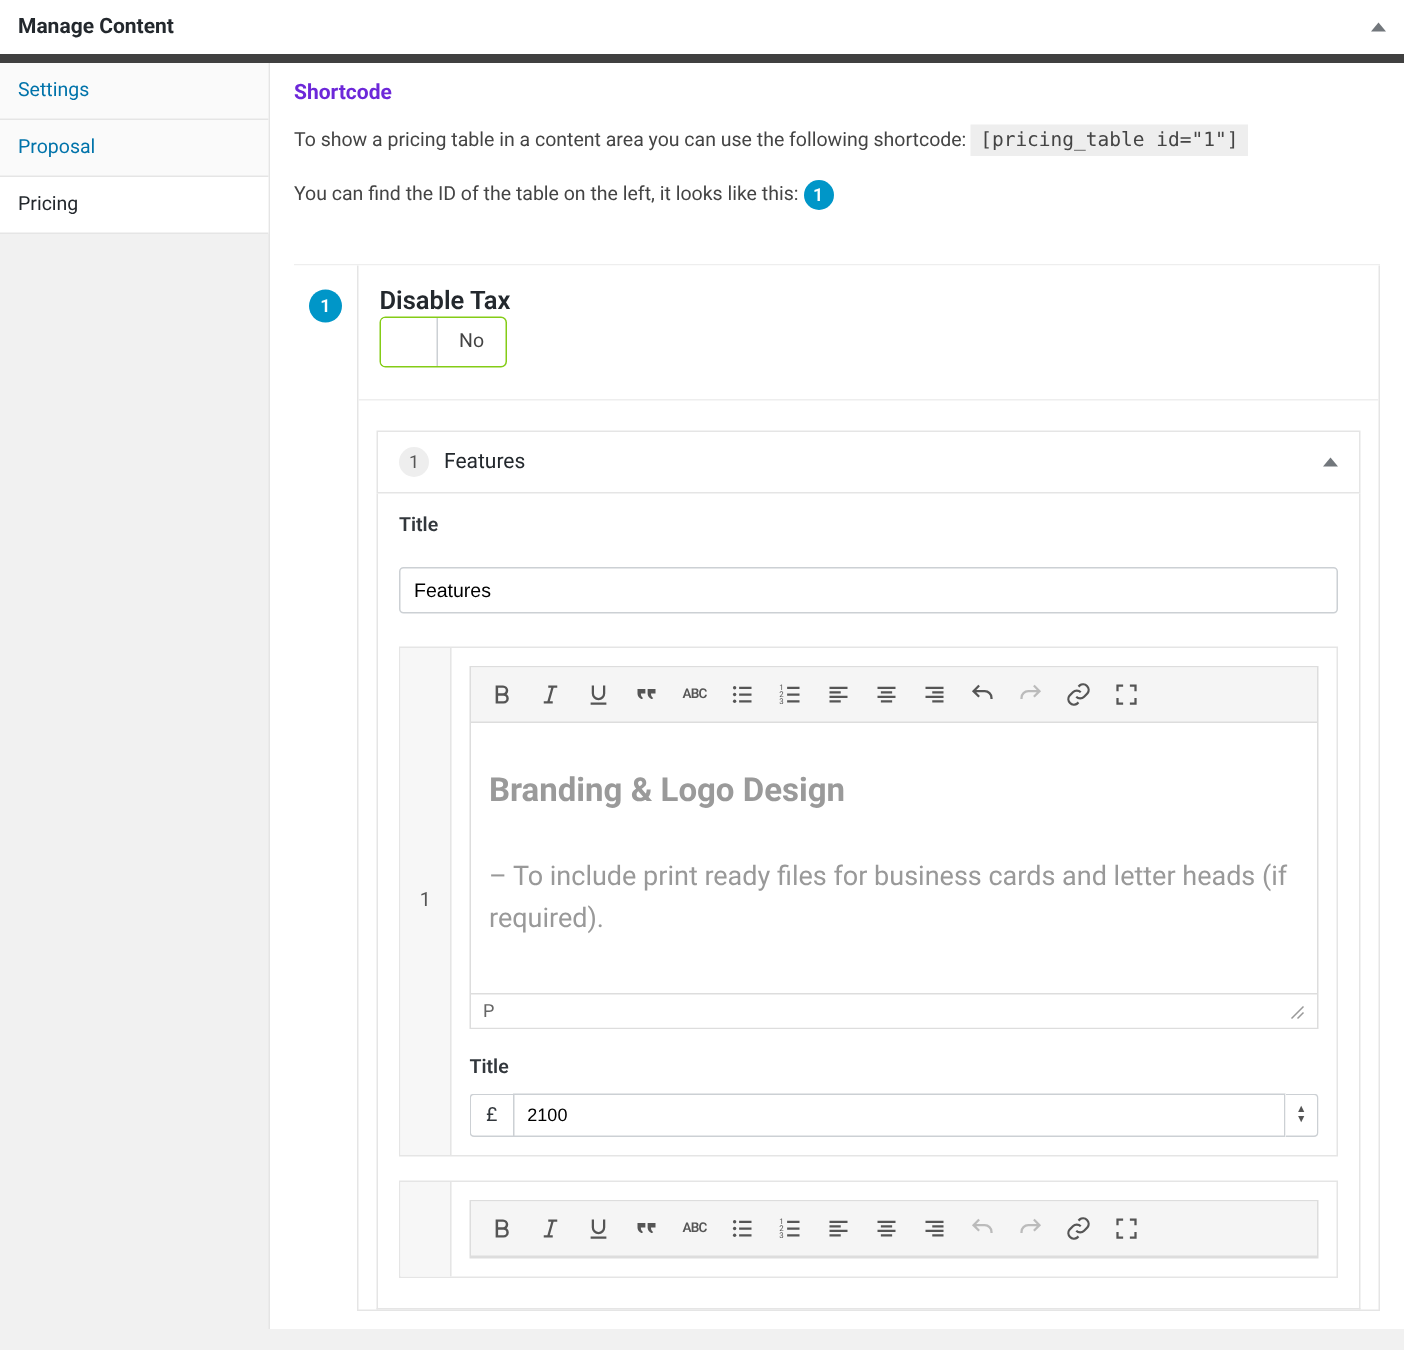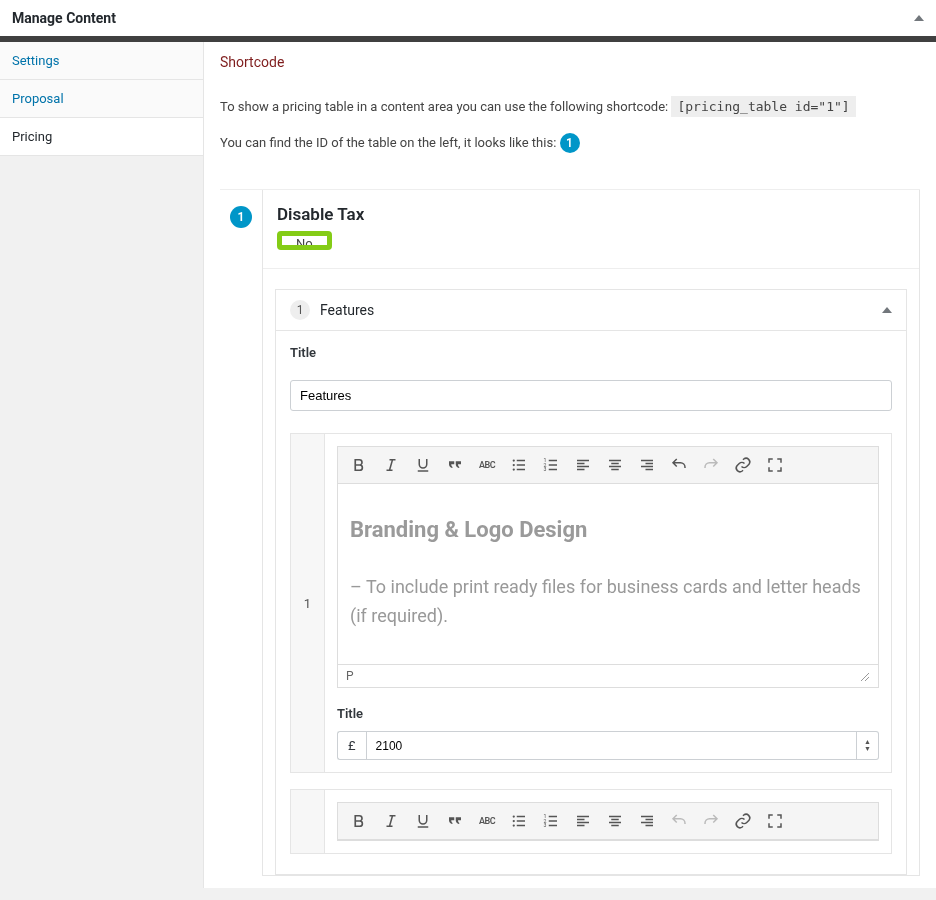--- a/index.html
+++ b/index.html
@@ -1,35 +1,35 @@
 <!DOCTYPE html>
 <html><head>
 <meta charset="utf-8">
 <style>
 * { box-sizing: border-box; margin: 0; padding: 0; }
 body { font-family: -apple-system, BlinkMacSystemFont, "Segoe UI", Roboto, sans-serif; font-size: 13px; color: #32373c; background: #f1f1f1; width: 936px; }
 .header { background: #fff; border-bottom: 6px solid #404040; padding: 10px 12px; display: flex; justify-content: space-between; align-items: center; }
 .header h3 { font-size: 14px; font-weight: 700; color: #23282d; }
 .triangle-up { width: 0; height: 0; border-left: 5px solid transparent; border-right: 5px solid transparent; border-bottom: 6px solid #72777c; }
 .layout { display: flex; }
-.sidebar { width: 204px; background: #f1f1f1; border-right: 1px solid #e5e5e5; }
+.sidebar { width: 180px; background: #f1f1f1; border-right: 1px solid #e5e5e5; }
 .sidebar a { display: block; padding: 11px 12px; font-size: 13px; color: #0073aa; text-decoration: none; border-bottom: 1px solid #e5e5e5; background: #fafafa; }
 .sidebar a.active { background: #fff; color: #23282d; font-weight: 400; border-bottom: 1px solid #e5e5e5; border-left: none; }
 .content { flex: 1; padding: 12px 16px; background: #fff; }
-.shortcode-sec h4 { font-size: 14px; font-weight: 400; margin-bottom: 27px; color: #7f1d1d; }
+.shortcode-sec h4 { font-size: 14px; font-weight: 700; margin-bottom: 14px; color: #6d28d9; }
 .shortcode-sec p { font-size: 13px; color: #444; margin-bottom: 16px; line-height: 1.5; }
 code.inline-code { background: #eee; padding: 3px 6px; font-family: Menlo, Consolas, monospace; font-size: 13px; border-radius: 0; }
 .badge { display: inline-flex; align-items: center; justify-content: center; background: #0096c8; color: #fff; border-radius: 50%; width: 20px; height: 20px; font-size: 12px; font-weight: 600; vertical-align: middle; }
 .repeater-row { display: flex; margin-top: 36px; border-top: 1px solid #eee;}
 .row-handle { width: 42px; background: #fff; display: flex; align-items: flex-start; justify-content: center; padding-top: 16px; }
 .row-handle .badge { width: 22px; height: 22px; }
 .row-body { flex: 1; background: #fff; border: 1px solid #e5e5e5; border-top: none; }
 .field-block { padding: 14px 14px 18px 14px; border-bottom: 1px solid #eee; }
 .field-block label { display: block; font-weight: 600; font-size: 17px; color: #23282d; }
-.toggle { display: inline-flex; align-items: center; border: 5px solid #84cc16; border-radius: 4px; overflow: hidden; height: 19px; background:#fff;flex-direction:column; }
+.toggle { display: inline-flex; align-items: center; border: 1px solid #84cc16; border-radius: 4px; overflow: hidden; height: 34px; background:#fff; }
 .toggle .knob { width: 38px; height: 100%; background: #fff; border-right: 1px solid #ccd0d4; }
 .toggle .state { padding: 0 14px; color: #444; font-size: 13px; }
 .acc-header { display: flex; align-items: center; justify-content: space-between; padding: 10px 14px; border: 1px solid #e5e5e5; margin: 20px 12px 0 12px; cursor: pointer; background:#fff; }
 .acc-header .left { display: flex; align-items: center; gap: 10px; }
 .acc-header .num { background: #eee; color: #555; border-radius: 50%; width: 20px; height: 20px; display: inline-flex; align-items: center; justify-content: center; font-size: 12px; }
 .acc-header .ttl { font-size: 14px; color: #23282d; }
 .acc-body { border: 1px solid #e5e5e5; border-top: none; margin: 0 12px; padding: 14px; }
 .text-input { width: 100%; padding: 7px 9px; border: 1px solid #ccd0d4; border-radius: 3px; font-size: 13px; background:#fff; }
 .nested { margin-top: 22px; border: 1px solid #e5e5e5; display: flex; }
 .nested .nhandle { width: 34px; background: #f7f7f7; border-right: 1px solid #e5e5e5; display: flex; align-items: center; justify-content: center; font-size: 13px; color: #555; }

